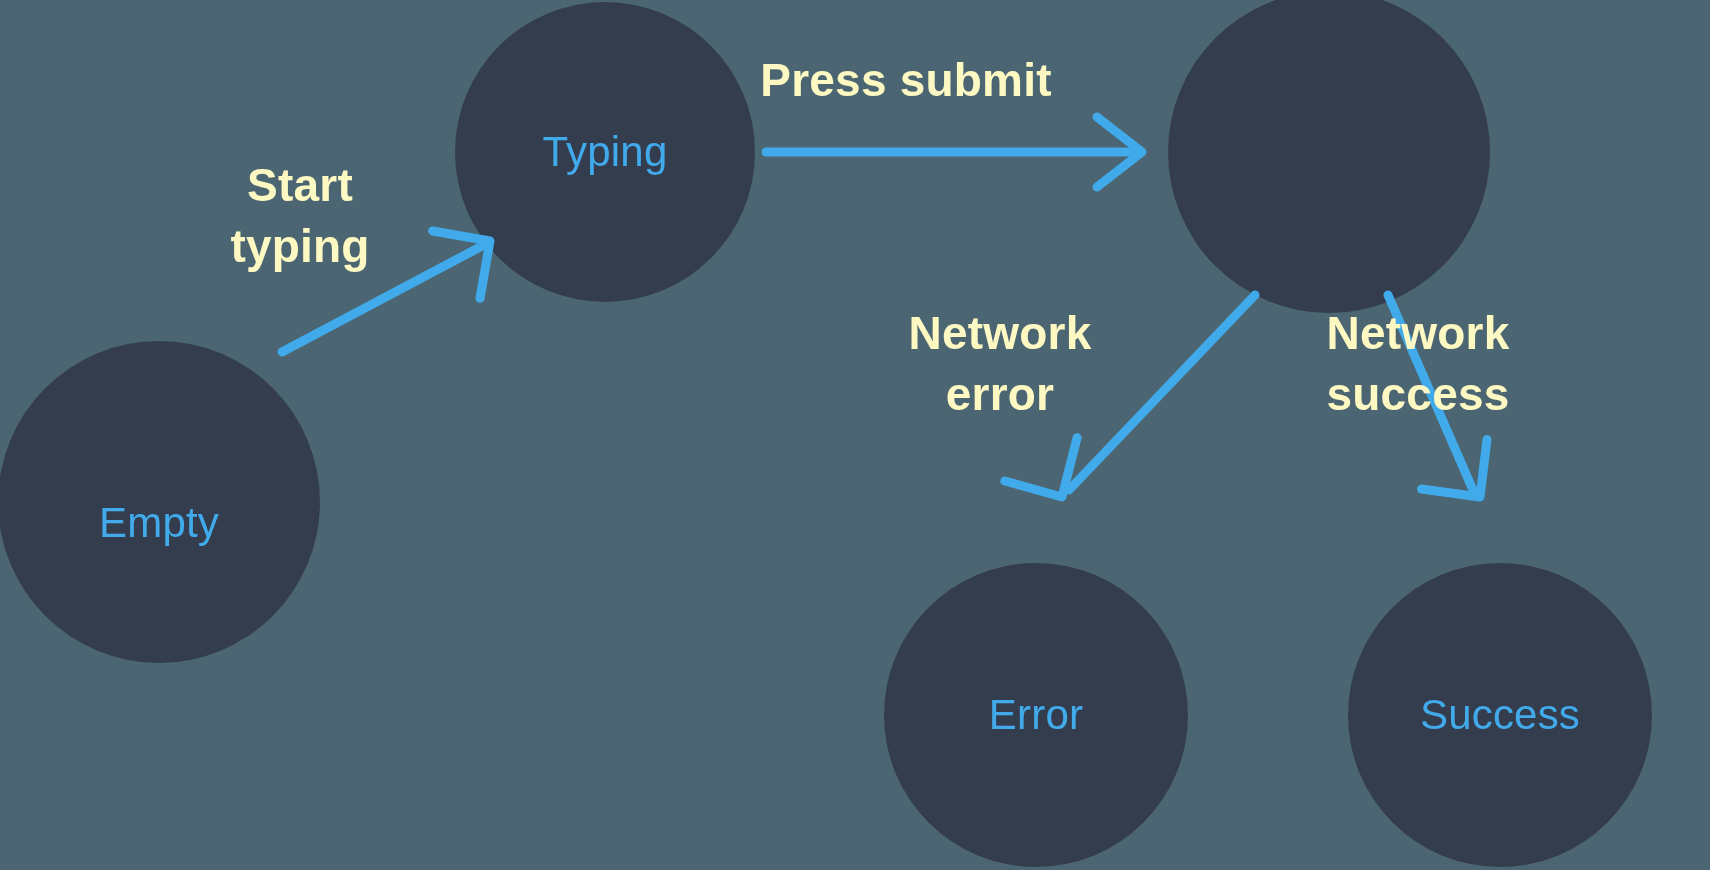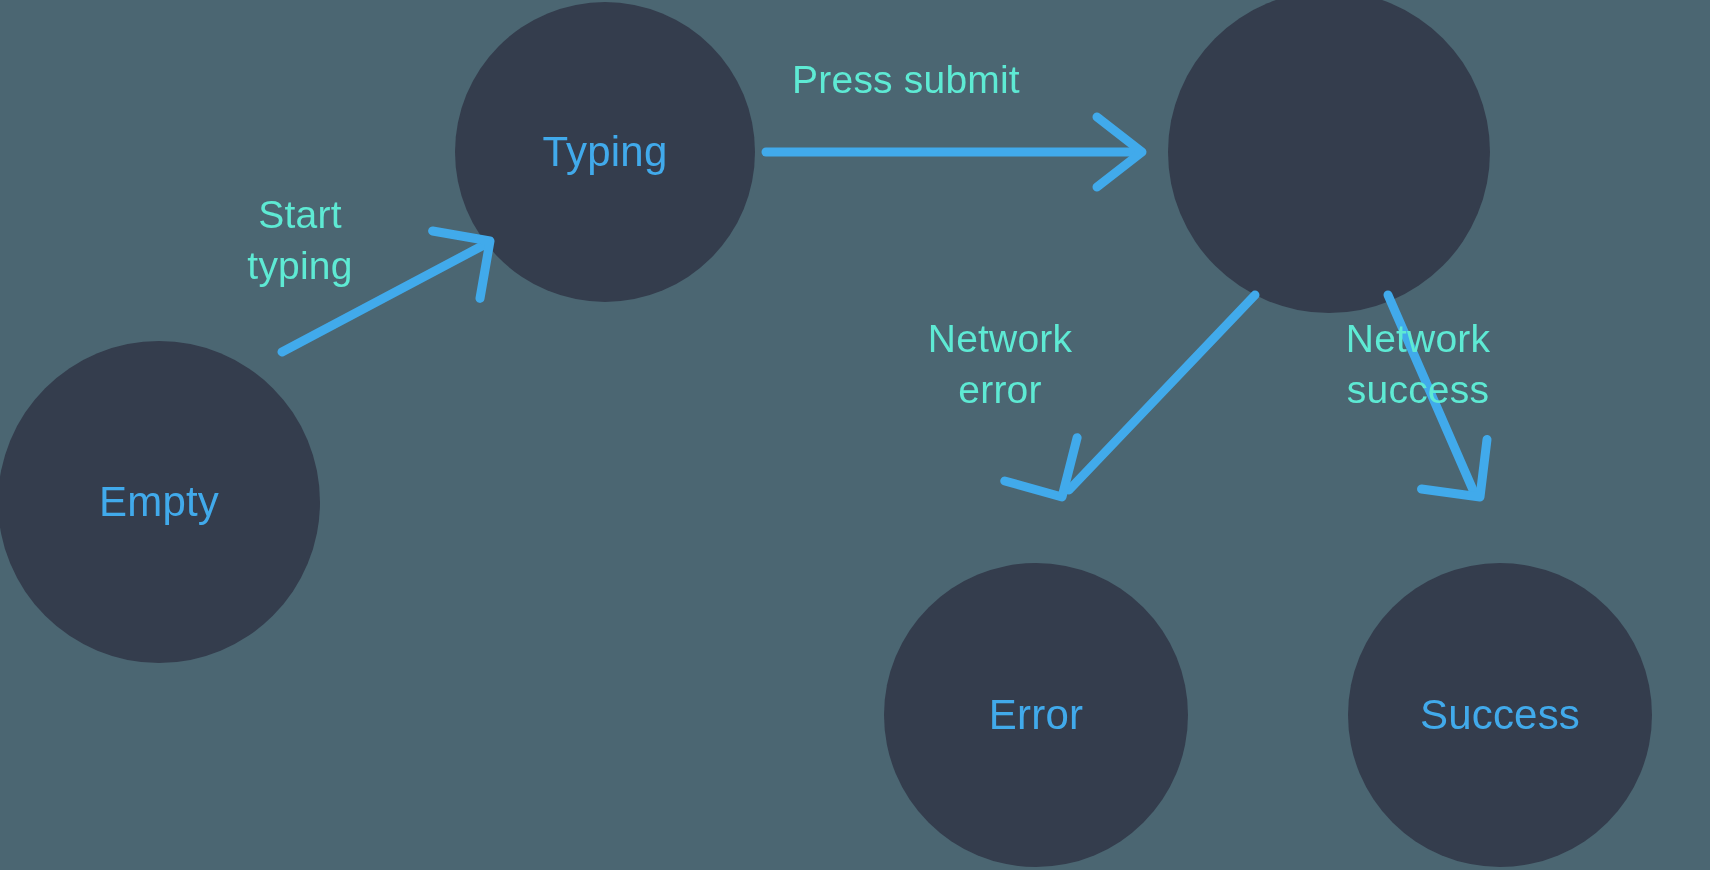--- a/index.html
+++ b/index.html
@@ -28,23 +28,23 @@
     color: #41aaeb;
     font-size: 42px;
     font-weight: 400;
     white-space: nowrap;
     letter-spacing: 0.2px;
     pointer-events: none;
   }
   .edge-label {
     position: absolute;
     transform: translate(-50%, -50%);
-    color: #5eead4;
-    font-size: 39px;
-    font-weight: 400;
+    color: #fef9c3;
+    font-size: 46px;
+    font-weight: 700;
     text-align: center;
     line-height: 1.32;
     white-space: pre-line;
     letter-spacing: 0.2px;
     pointer-events: none;
   }
 </style>
 </head>
 <body>
 
@@ -72,26 +72,26 @@
       <line x1="1255" y1="295" x2="1069" y2="490" stroke="#41aaeb" stroke-width="9" stroke-linecap="round"></line>
       <polyline points="1074,437 1062,497 1004,484" fill="none" stroke="#41aaeb" stroke-width="9" stroke-linecap="round" stroke-linejoin="round" transform="rotate(3 1062 497)"></polyline>
     </g>
 
     <g>
       <line x1="1388" y1="295" x2="1473" y2="490" stroke="#41aaeb" stroke-width="9" stroke-linecap="round"></line>
       <polyline points="1422,486 1480,497 1490,440" fill="none" stroke="#41aaeb" stroke-width="9" stroke-linecap="round" stroke-linejoin="round" transform="rotate(-3 1480 497)"></polyline>
     </g>
   </svg>
 
-  <div class="node-label" style="left:159px;  top:502px;">Empty</div>
+  <div class="node-label" style="left:159px;  top:523px;">Empty</div>
   <div class="node-label" style="left:605px;  top:152px;">Typing</div>
   <div class="node-label" style="left:1036px; top:715px;">Error</div>
   <div class="node-label" style="left:1500px; top:715px;">Success</div>
 
-  <div class="edge-label" style="left:300px;  top:216px;margin-top:24px;">Start
+  <div class="edge-label" style="left:300px;  top:216px;">Start
 typing</div>
   <div class="edge-label" style="left:906px;  top:80px;">Press submit</div>
   <div class="edge-label" style="left:1000px; top:364px;">Network
 error</div>
   <div class="edge-label" style="left:1418px; top:364px;">Network
 success</div>
 
 </div>
 
 </body></html>

